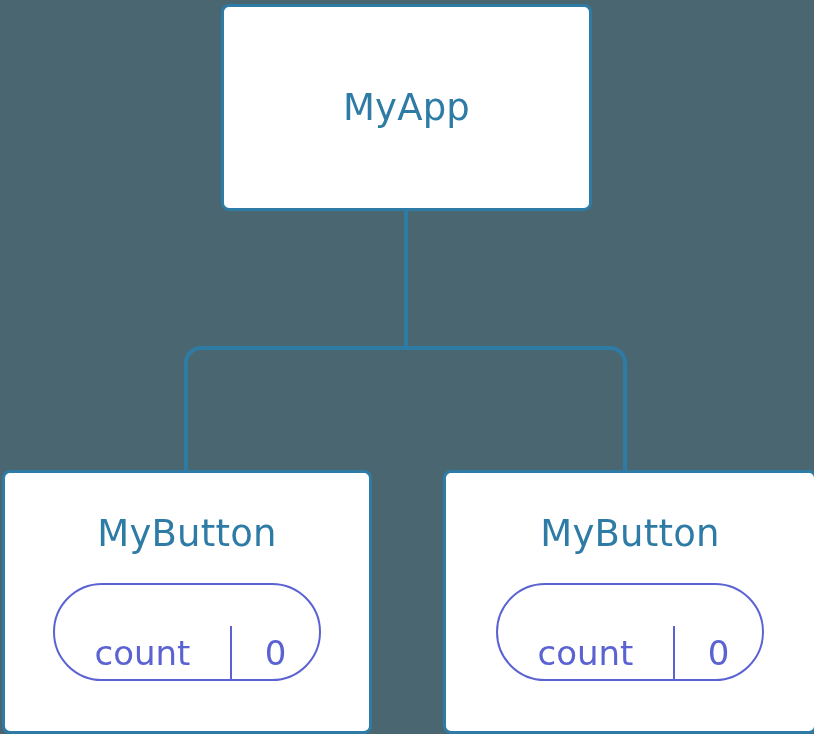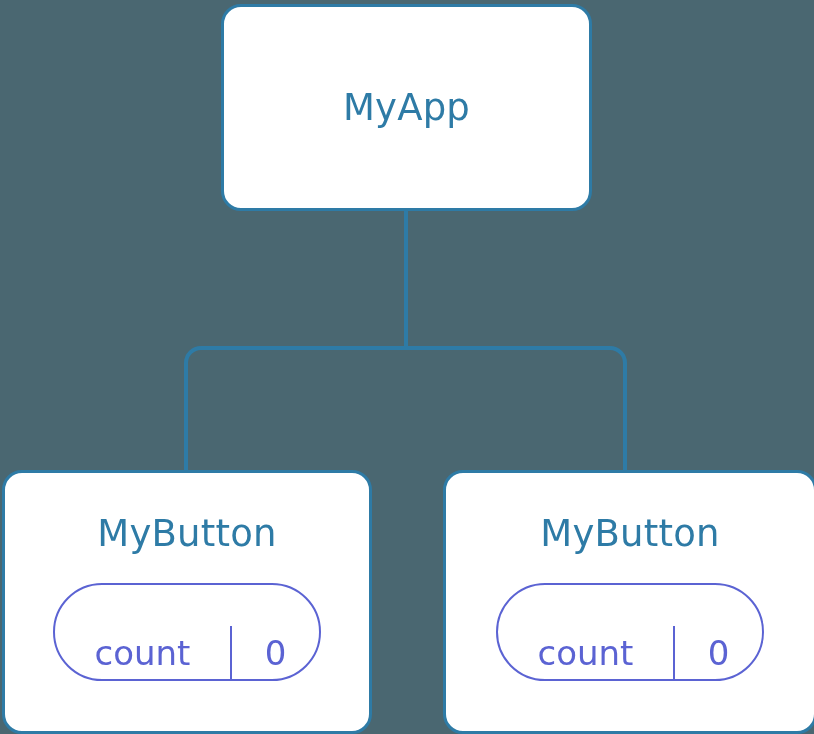--- a/index.html
+++ b/index.html
@@ -29,21 +29,21 @@
     width: 814px;
     height: 734px;
     z-index: 1;
   }
 
   
   .node-card {
     position: absolute;
     background: #ffffff;
     border: 3px solid #2e7ba6;
-    border-radius: 20px;
+    border-radius: 8px;
     box-sizing: border-box;
     z-index: 2;
     display: flex;
     flex-direction: column;
     align-items: center;
   }
 
   .node-title {
     color: #2e7ba6;
     font-size: 37px;

